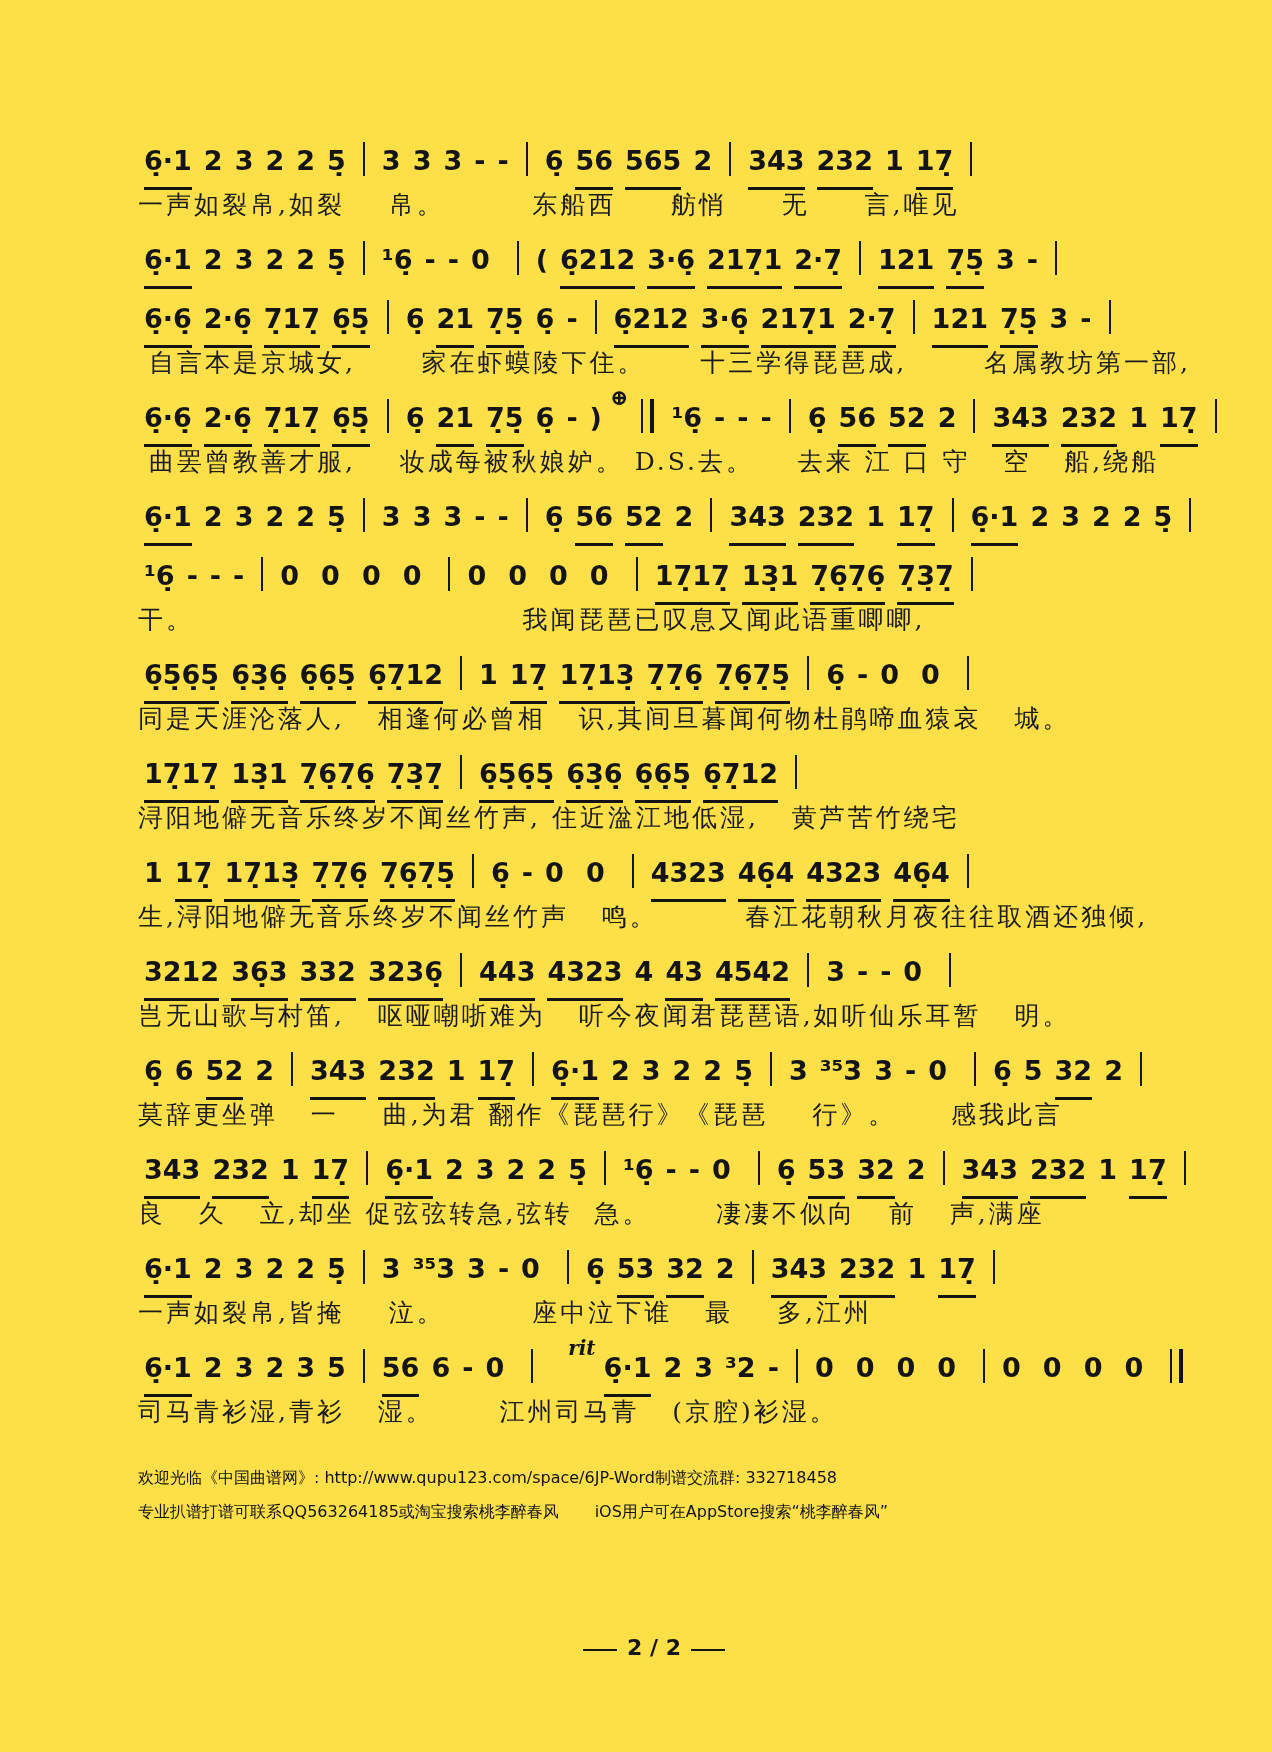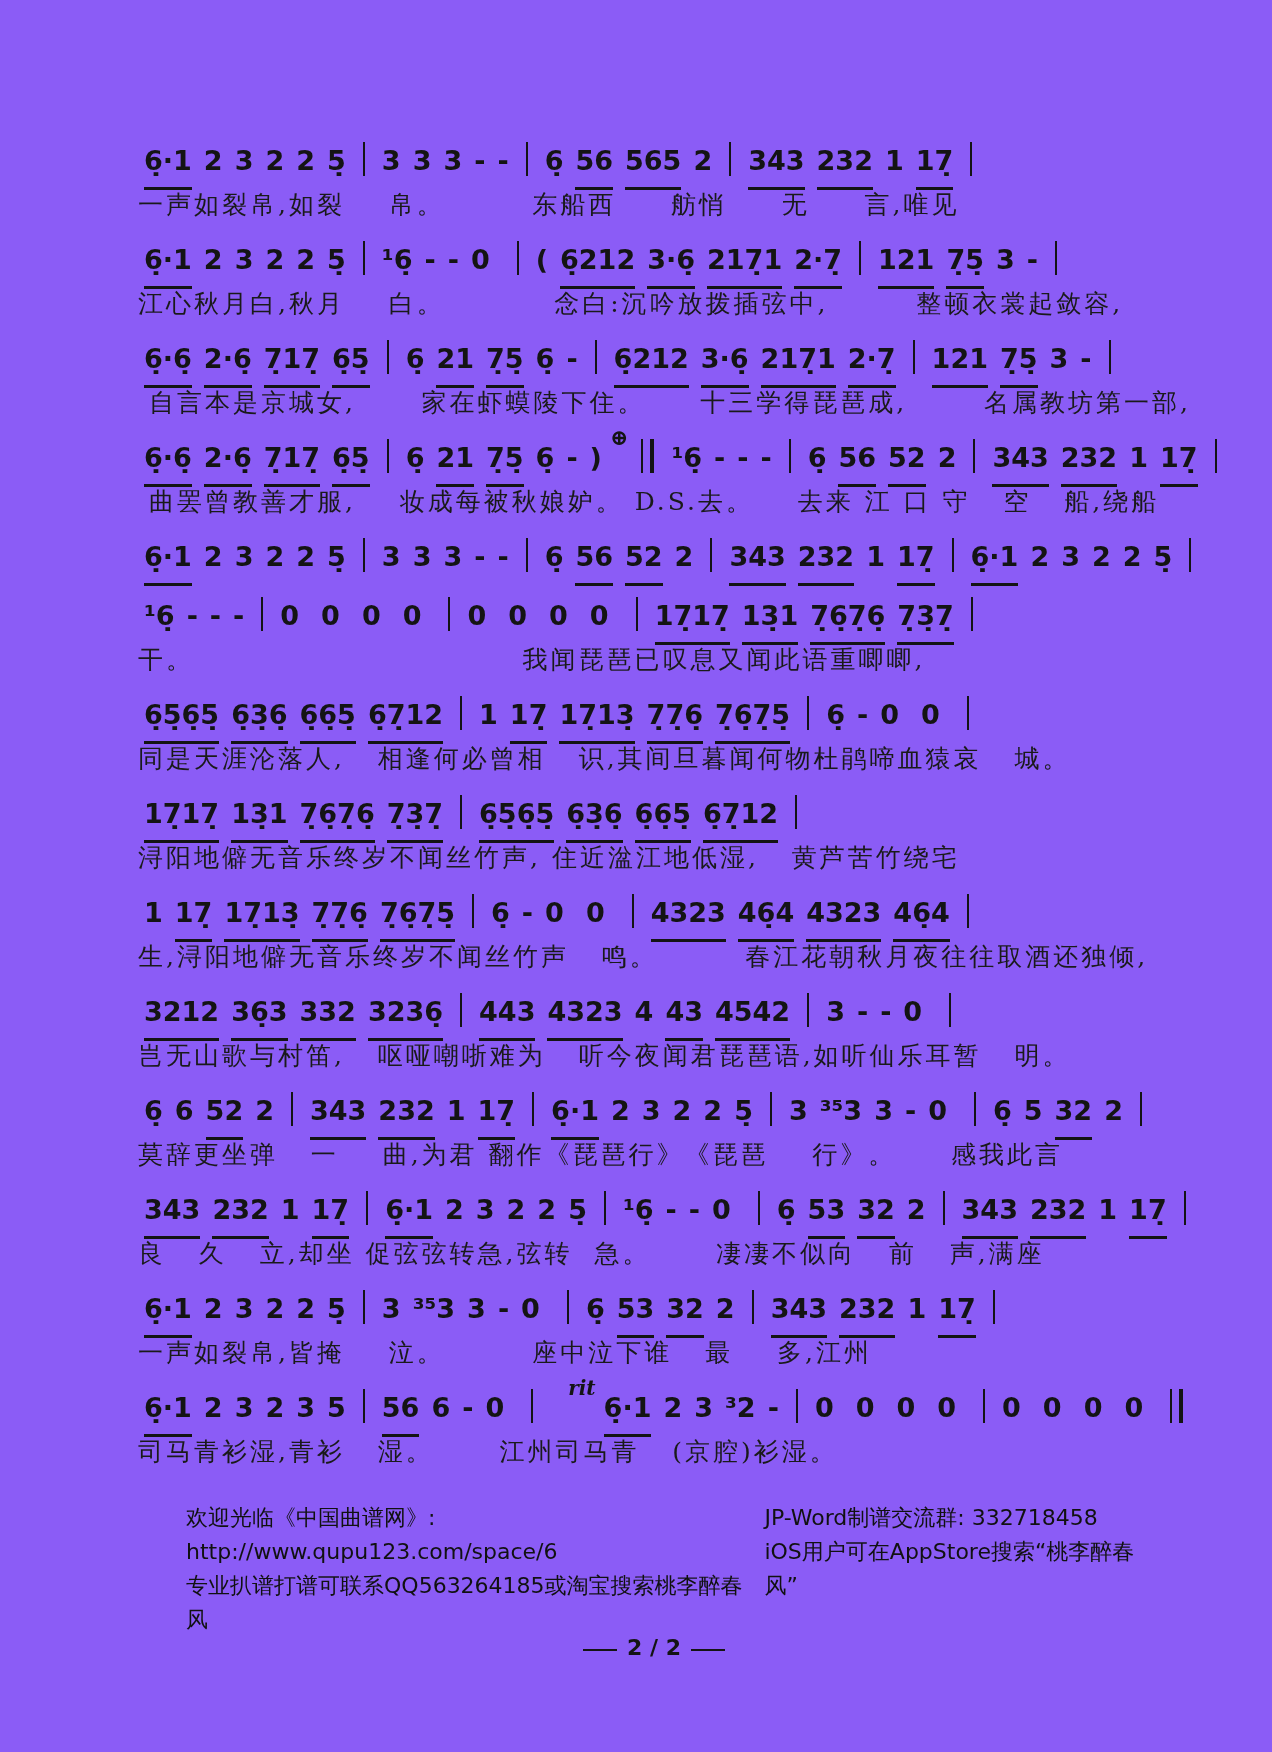--- a/index.html
+++ b/index.html
@@ -1,18 +1,18 @@
 <!DOCTYPE html>
 <html><head>
 <meta charset="utf-8">
 <style>
   html,body{margin:0;padding:0;background:#e8e8e8;}
   .page{
     width:1272px;height:1752px;box-sizing:border-box;
-    background:#8b5cf6;margin:0 auto;position:relative;
+    background:#fde047;margin:0 auto;position:relative;
     font-family:"DejaVu Sans",sans-serif;color:#141414;
     padding:138px 120px 0 138px;
   }
   .score{width:892px;}
   .system{margin-bottom:9px;}
   .notes{
     font-family:"DejaVu Sans",sans-serif;
     font-weight:bold;font-size:27px;line-height:46px;
     height:50px;white-space:nowrap;letter-spacing:0;
   }
@@ -32,23 +32,23 @@
     font-family:"DejaVu Serif",serif;
   }
   .tok.mark.rit{font-style:italic;font-size:20px;margin-left:24px;}
   .tok.rest0{letter-spacing:10px;}
   .lyrics{
     font-family:"DejaVu Serif","DejaVu Sans",serif;
     font-size:25px;line-height:34px;height:40px;
     white-space:pre;letter-spacing:3px;color:#1a1a1a;
   }
   .footer{
-    display:flex;justify-content:flex-end;
-    width:950px;margin-top:26px;font-size:22px;line-height:34px;
-    font-family:"DejaVu Sans",sans-serif;color:#111;margin-left:48px;
+    display:flex;justify-content:flex-start;
+    width:950px;margin-top:26px;font-size:16px;line-height:34px;
+    font-family:"DejaVu Sans",sans-serif;color:#111;
   }
   .footer .col{white-space:pre-line;}
   .pagenum{
     position:absolute;bottom:92px;left:18px;width:1272px;
     text-align:center;font-size:22px;font-weight:bold;
   }
   .pn-dash{
     display:inline-block;width:34px;border-bottom:2px solid #141414;
     vertical-align:4px;margin:0 10px;
   }
@@ -59,21 +59,20 @@
 <div class="page">
 
   <div class="score" id="score">
 
   <div class="system">
         <div class="notes"><span class="tok beam">6̣·1</span><span class="tok">2</span><span class="tok">3</span><span class="tok">2</span><span class="tok">2</span><span class="tok">5̣</span><span class="tok bar"></span><span class="tok">3</span><span class="tok">3</span><span class="tok">3</span><span class="tok">-</span><span class="tok">-</span><span class="tok bar"></span><span class="tok">6̣</span><span class="tok beam">56</span><span class="tok beam">565</span><span class="tok">2</span><span class="tok bar"></span><span class="tok beam">343</span><span class="tok beam">232</span><span class="tok">1</span><span class="tok beam">17̣</span><span class="tok bar"></span></div>
         <div class="lyrics">一声如裂帛,如裂    帛。        东船西     舫悄     无     言,唯见</div>
       </div>
       <div class="system">
         <div class="notes"><span class="tok beam">6̣·1</span><span class="tok">2</span><span class="tok">3</span><span class="tok">2</span><span class="tok">2</span><span class="tok">5̣</span><span class="tok bar"></span><span class="tok">¹6̣</span><span class="tok">-</span><span class="tok">-</span><span class="tok rest0">0</span><span class="tok bar"></span><span class="tok">(</span><span class="tok beam">6̣212</span><span class="tok beam">3·6̣</span><span class="tok beam">217̣1</span><span class="tok beam">2·7̣</span><span class="tok bar"></span><span class="tok beam">121</span><span class="tok beam">7̣5̣</span><span class="tok">3</span><span class="tok">-</span><span class="tok bar"></span></div>
-        <div class="lyrics">江心秋月白,秋月    白。          念白:沉吟放拨插弦中,        整顿衣裳起敛容,</div>
       </div>
       <div class="system">
         <div class="notes"><span class="tok beam">6̣·6̣</span><span class="tok beam">2·6̣</span><span class="tok beam">7̣17̣</span><span class="tok beam">6̣5̣</span><span class="tok bar"></span><span class="tok">6̣</span><span class="tok beam">21</span><span class="tok beam">7̣5̣</span><span class="tok">6̣</span><span class="tok">-</span><span class="tok bar"></span><span class="tok beam">6̣212</span><span class="tok beam">3·6̣</span><span class="tok beam">217̣1</span><span class="tok beam">2·7̣</span><span class="tok bar"></span><span class="tok beam">121</span><span class="tok beam">7̣5̣</span><span class="tok">3</span><span class="tok">-</span><span class="tok bar"></span></div>
         <div class="lyrics"> 自言本是京城女,      家在虾蟆陵下住。     十三学得琵琶成,       名属教坊第一部,</div>
       </div>
       <div class="system">
         <div class="notes"><span class="tok beam">6̣·6̣</span><span class="tok beam">2·6̣</span><span class="tok beam">7̣17̣</span><span class="tok beam">6̣5̣</span><span class="tok bar"></span><span class="tok">6̣</span><span class="tok beam">21</span><span class="tok beam">7̣5̣</span><span class="tok">6̣</span><span class="tok">-</span><span class="tok">)</span><span class="tok mark">⊕</span><span class="tok dbar"></span><span class="tok">¹6̣</span><span class="tok">-</span><span class="tok">-</span><span class="tok">-</span><span class="tok bar"></span><span class="tok">6̣</span><span class="tok beam">56</span><span class="tok beam">52</span><span class="tok">2</span><span class="tok bar"></span><span class="tok beam">343</span><span class="tok beam">232</span><span class="tok">1</span><span class="tok beam">17̣</span><span class="tok bar"></span></div>
         <div class="lyrics"> 曲罢曾教善才服,    妆成每被秋娘妒。 D.S.去。    去来 江 口 守   空   船,绕船</div>
       </div>
       <div class="system">

